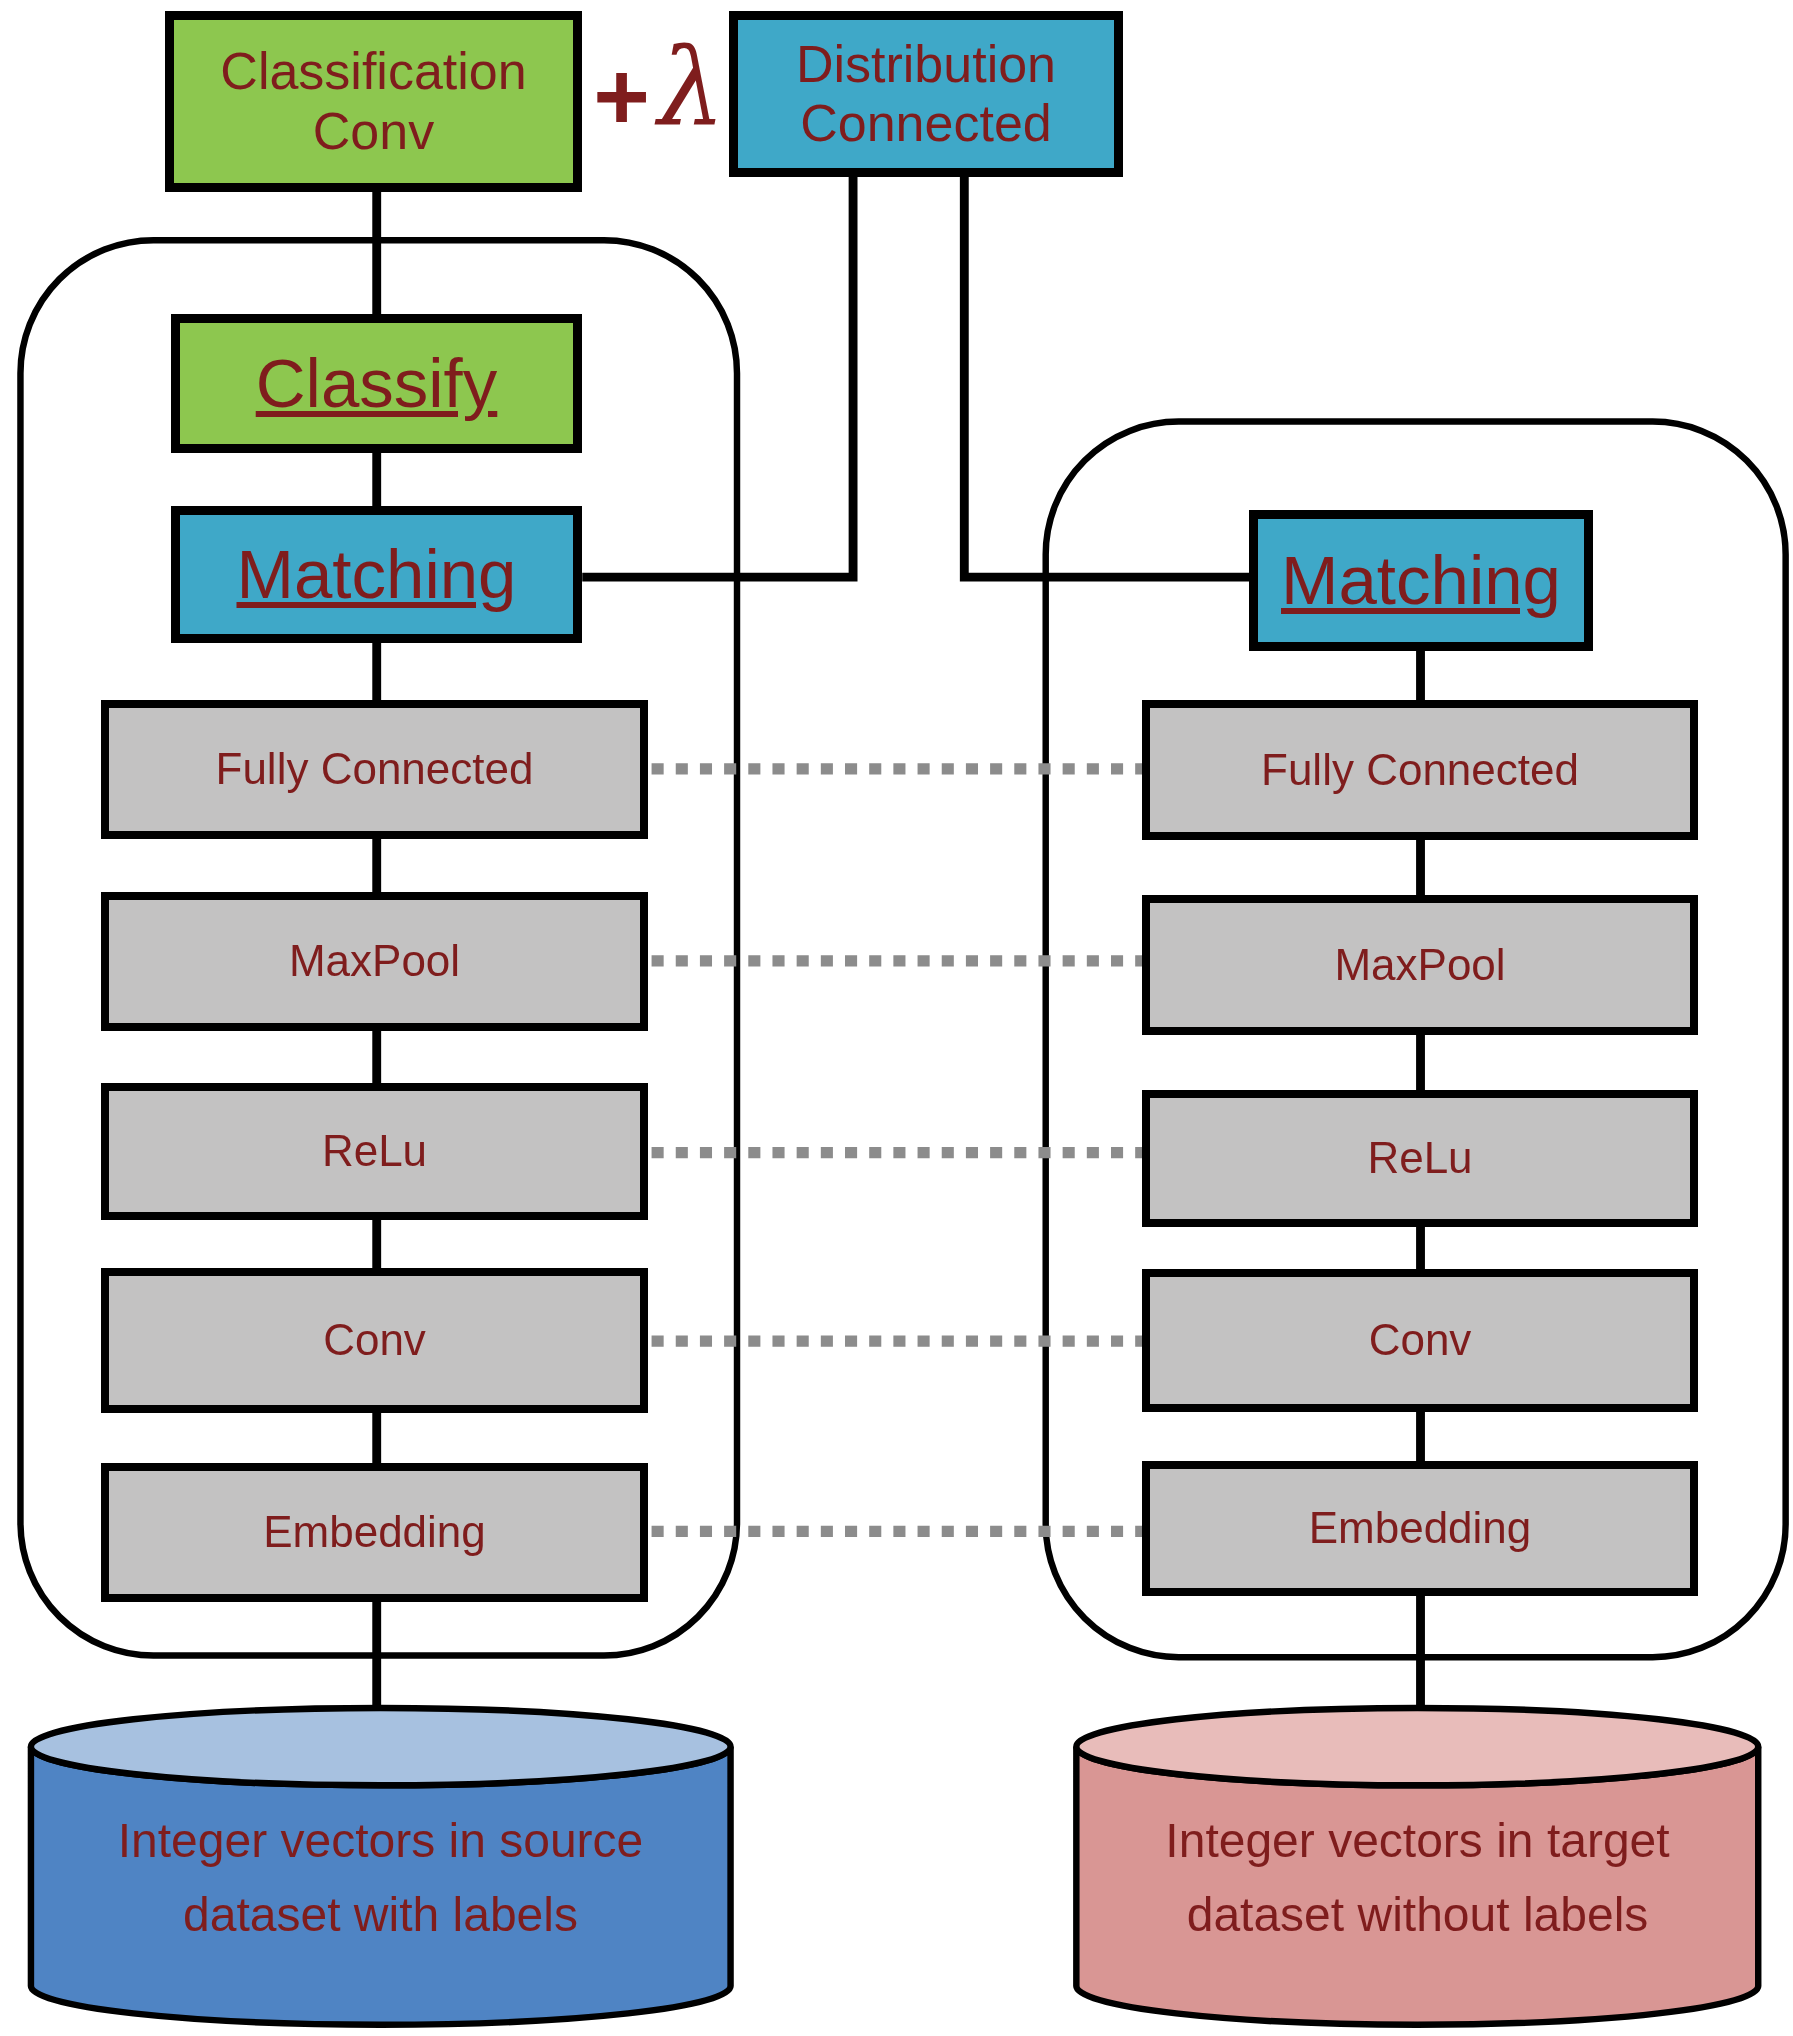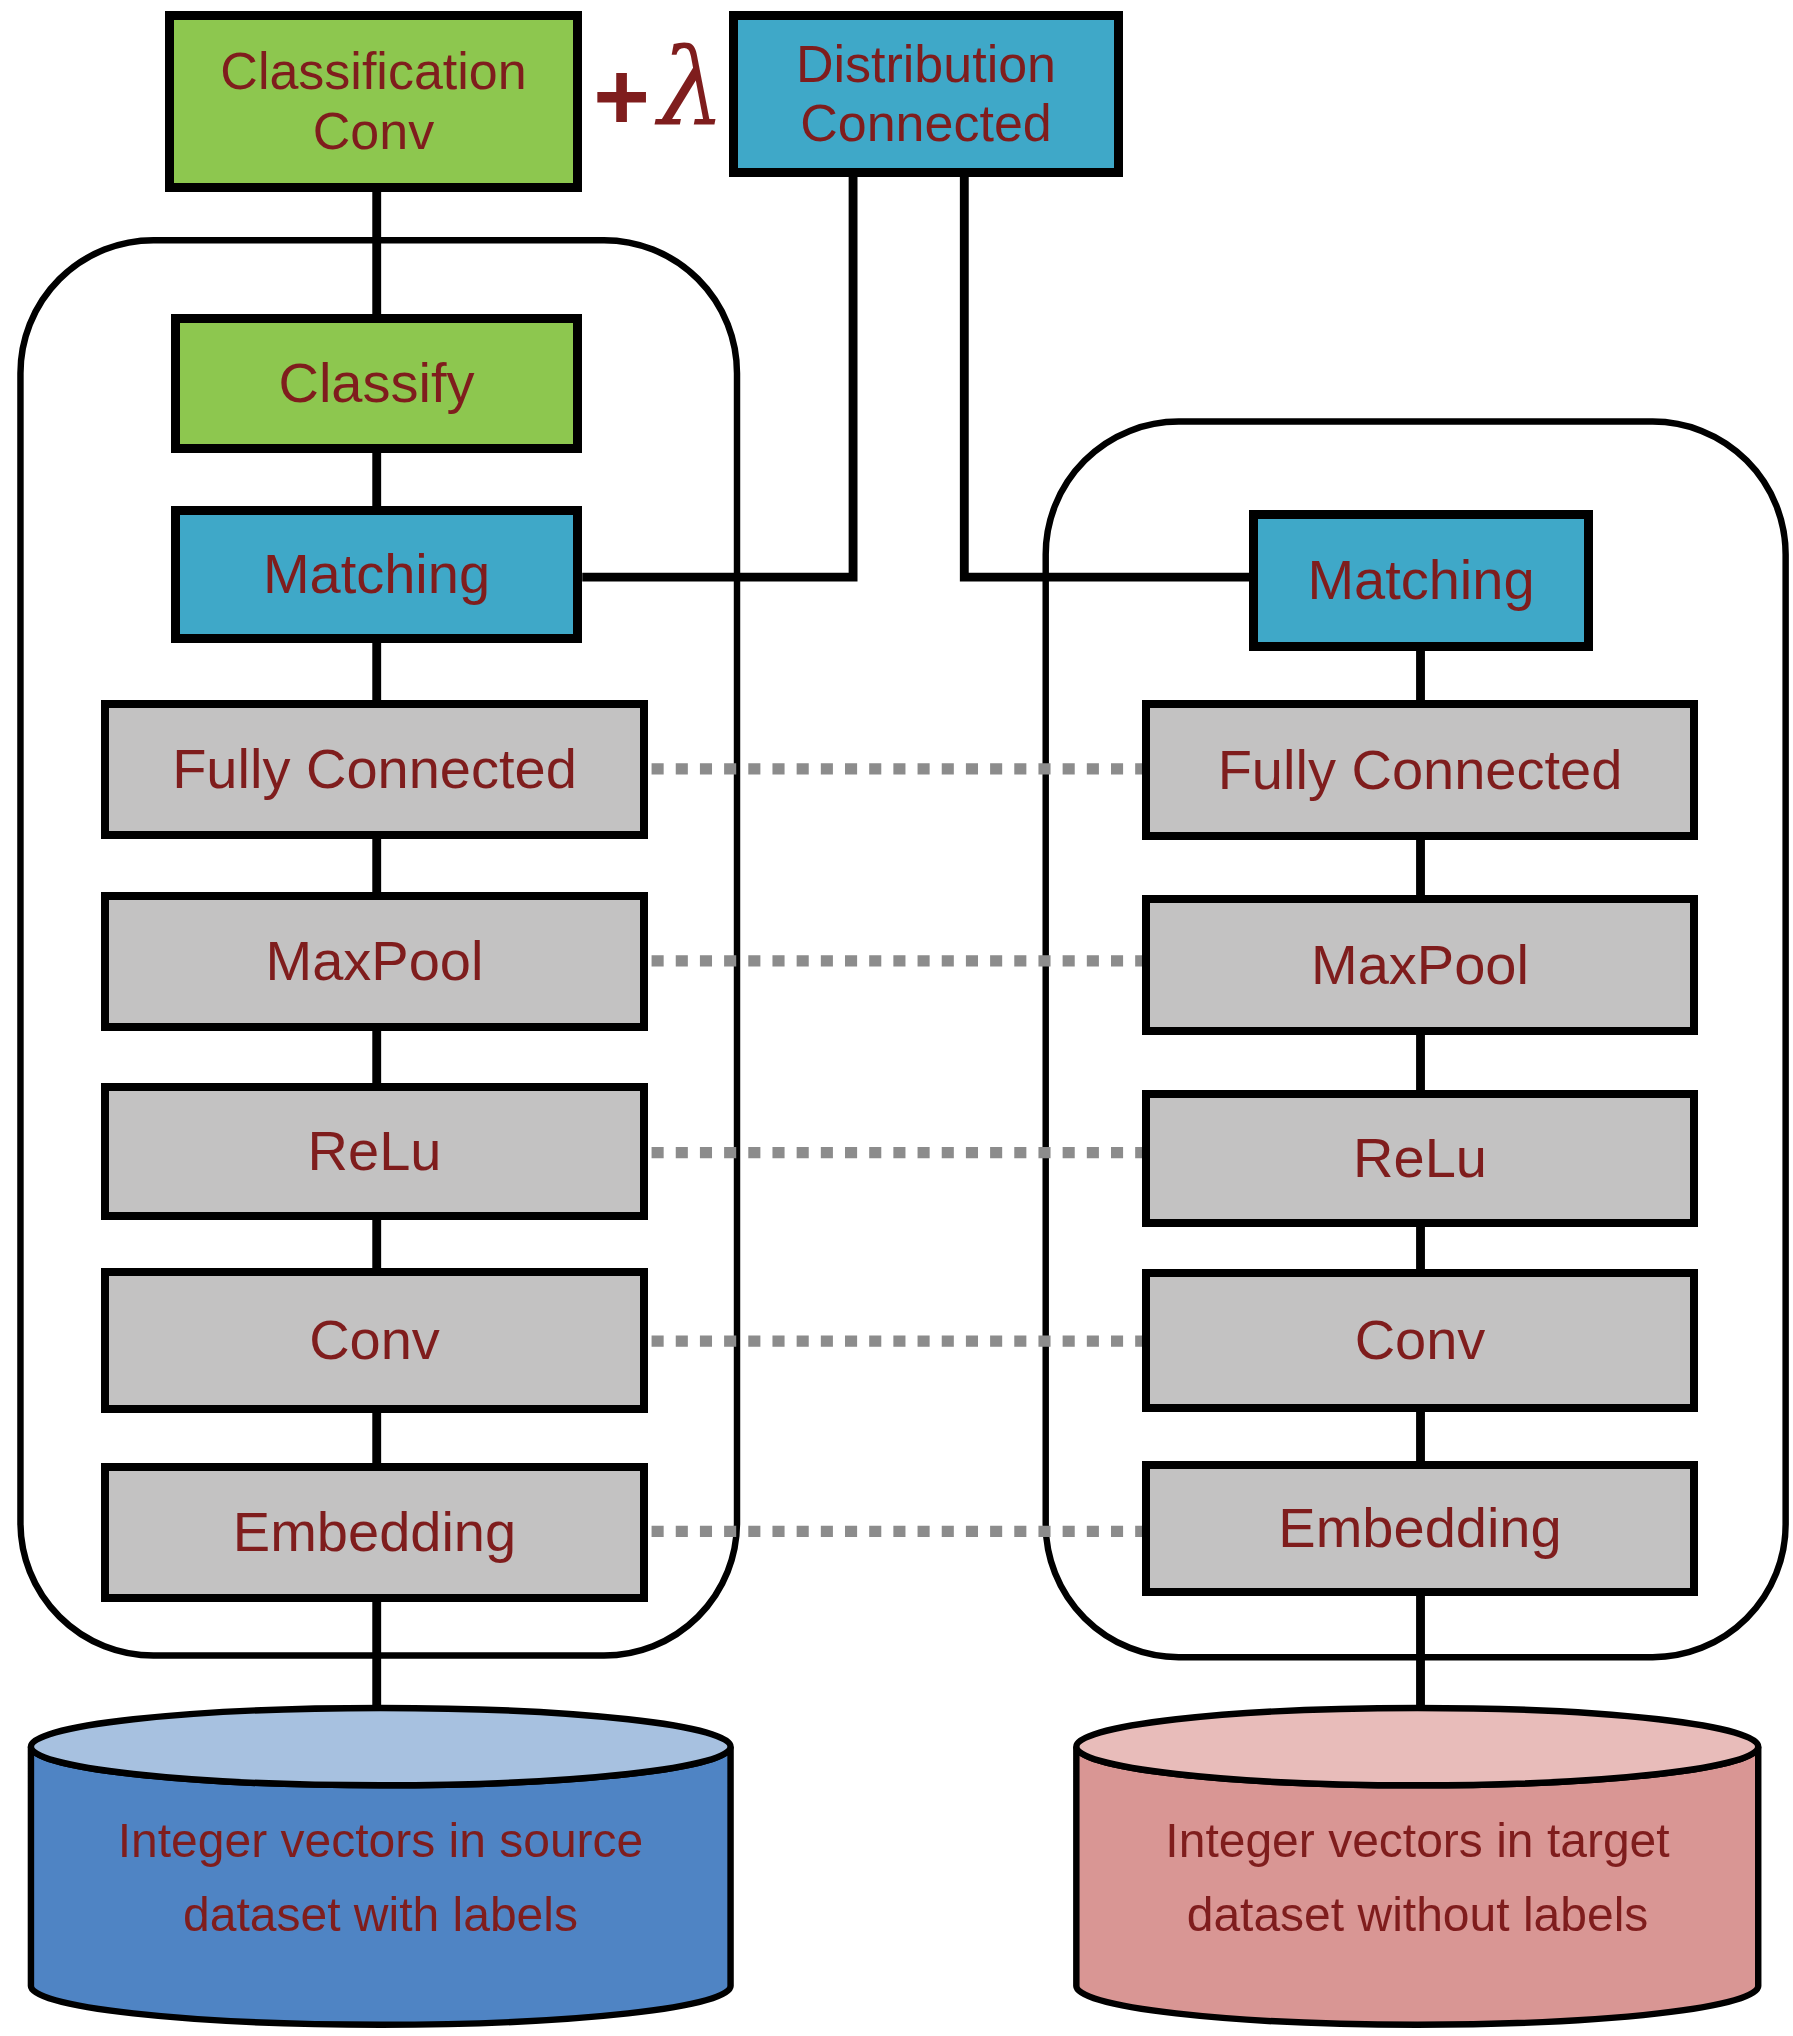--- a/index.html
+++ b/index.html
@@ -18,22 +18,22 @@
     border:9px solid #000;
     display:flex;align-items:center;justify-content:center;
     text-align:center;
     line-height:1.15;
     z-index:2;
   }
   .green{background:var(--green);}
   .teal{background:var(--teal);}
   .gray{background:var(--gray);border-width:8px;}
   .toprow{font-size:52px;}
-  .label-lg{font-size:56px;}
-  .label-md{font-size:56px;}
+  .label-lg{font-size:69px;text-decoration:underline;}
+  .label-md{font-size:44px;}
   .twoline span{display:block;}
   .plus{
     position:absolute;left:585px;top:40px;width:73px;height:113px;
     font-size:97px;font-weight:bold;display:flex;align-items:center;justify-content:center;
     z-index:2;
   }
   .lambda{
     position:absolute;left:651px;top:22.6px;width:81px;height:129px;
     font-size:106px;font-style:italic;font-family:"DejaVu Serif", serif;
     display:flex;align-items:center;justify-content:center;

